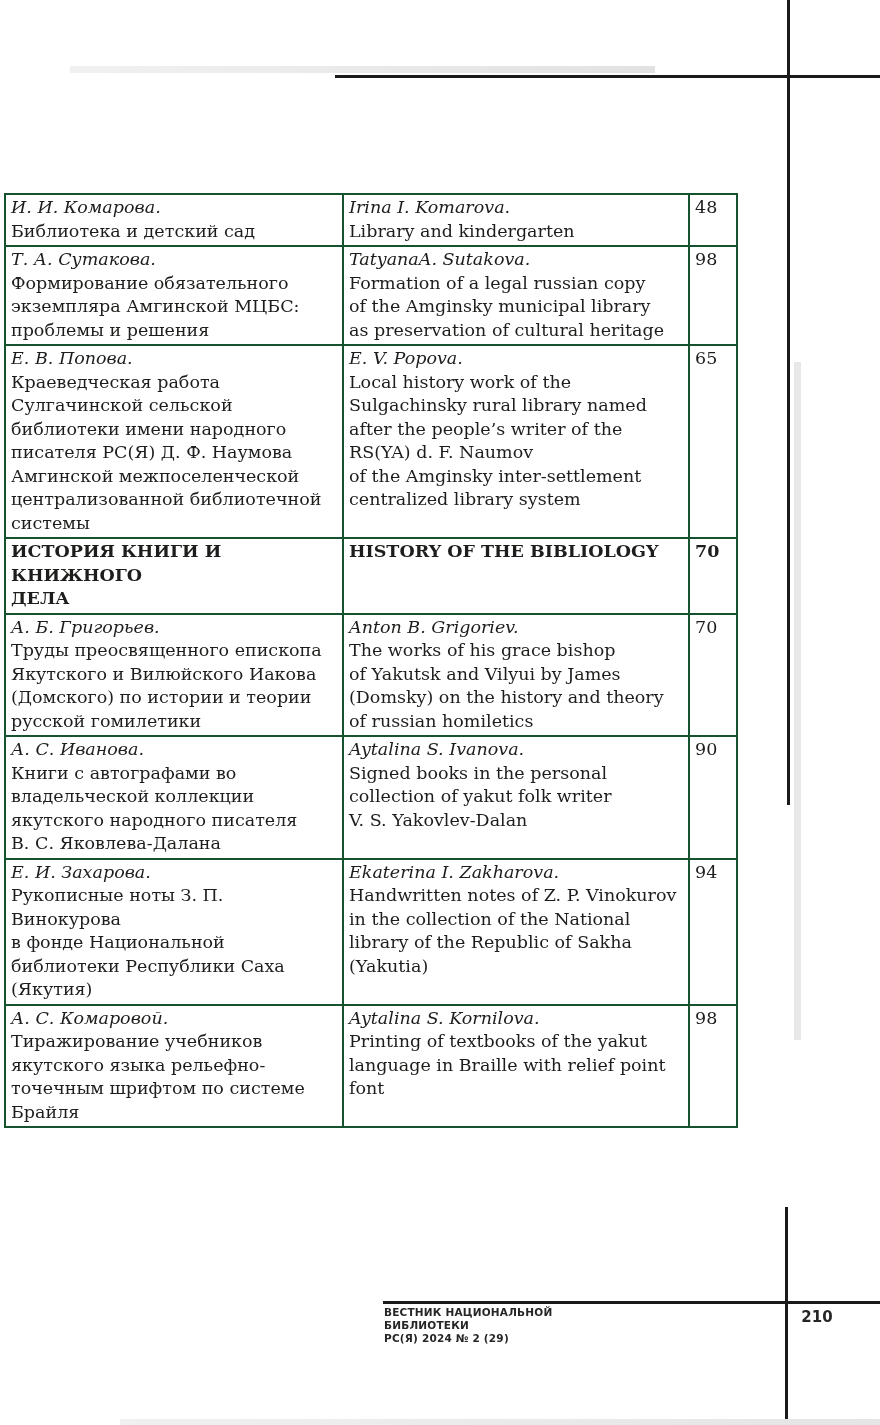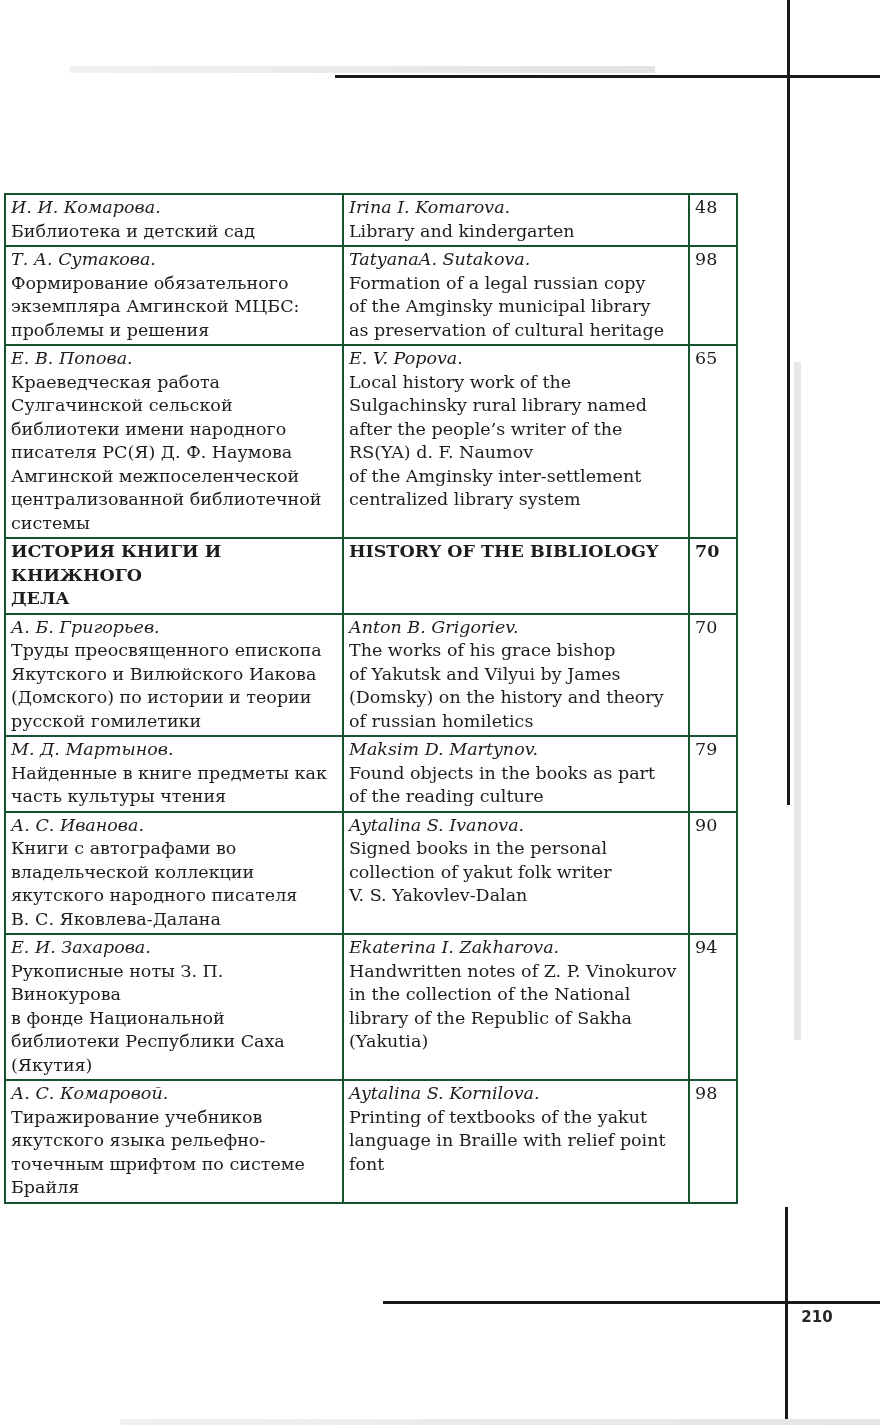--- a/index.html
+++ b/index.html
@@ -134,33 +134,20 @@
         <td>
           <span class="author">Anton B. Grigoriev.</span>
           <span class="title">The works of his grace bishop
 of Yakutsk and Vilyui by James
 (Domsky) on the history and theory
 of russian homiletics</span>
         </td>
         <td class="page-col">70</td>
       </tr>
 
-      <tr>
-        <td>
-          <span class="author">М. Д. Мартынов.</span>
-          <span class="title">Найденные в книге предметы как
-часть культуры чтения</span>
-        </td>
-        <td>
-          <span class="author">Maksim D. Martynov.</span>
-          <span class="title">Found objects in the books as part
-of the reading culture</span>
-        </td>
-        <td class="page-col">79</td>
-      </tr>
 
 
       <tr>
         <td>
           <span class="author">А. С. Иванова.</span>
           <span class="title">Книги с автографами во
 владельческой коллекции
 якутского народного писателя
 В. С. Яковлева-Далана</span>
         </td>
@@ -205,16 +192,19 @@
 language in Braille with relief point
 font</span>
         </td>
         <td class="page-col">98</td>
       </tr>
     </tbody>
   </table>
 
   <div class="footer-rule"></div>
   <div class="footer-vline"></div>
+  <div class="footer-text">ВЕСТНИК НАЦИОНАЛЬНОЙ
+БИБЛИОТЕКИ
+РС(Я) 2024 № 2 (29)</div>
   <div class="page-num">210</div>
   <div class="deco bottom-gray-bar"></div>
 
 </div>
 
 </body></html>

